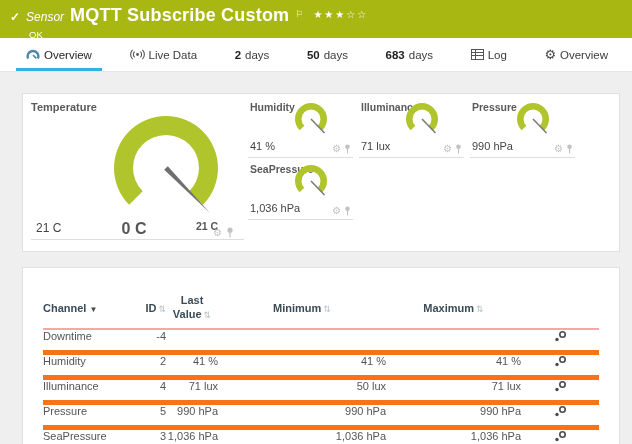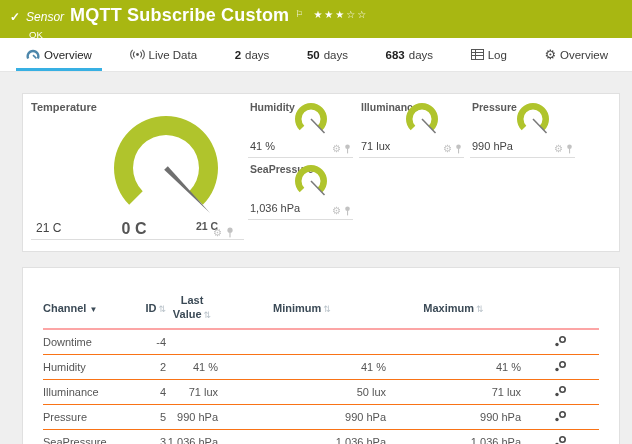--- a/index.html
+++ b/index.html
@@ -48,21 +48,21 @@
   .scell { position:relative; border-bottom:1px solid #ddd; }
   .scell.empty { border-bottom:none; }
   .sname { position:absolute; left:2px; top:5px; font-size:10.5px; font-weight:bold; color:#5a5a5a; }
   .sgauge { position:absolute; right:18px; top:2px; }
   .svalue { position:absolute; left:2px; bottom:5px; font-size:11px; color:#444; }
   .sicons { position:absolute; right:2px; bottom:3px; display:flex; gap:3px; align-items:center; }
   .mini-gear { font-size:10px; color:#c2c2c2; line-height:1; }
 
   
   .tablewrap { padding:26px 20px 0 20px; min-height:199px; }
-  .trow { display:flex; align-items:center; height:25px; border-bottom:1px solid #f97316;
+  .trow { display:flex; height:25px; border-bottom:5px solid #f97316;
     font-size:11px; color:#555; }
   .throw { height:auto; padding-bottom:6px; border-bottom:2px solid #fca5a5;
     color:#3b4a56; font-weight:bold; align-items:center; }
   .c-ch { width:90px; text-align:left; }
   .c-id { width:33px; text-align:right; }
   .c-lv { width:52px; text-align:right; }
   .c-mi { width:168px; text-align:right; }
   .c-ma { width:135px; text-align:right; }
   .c-ic { flex:1; text-align:center; }
   .throw .c-lv , .throw .c-mi, .throw .c-ma { text-align:center; }

